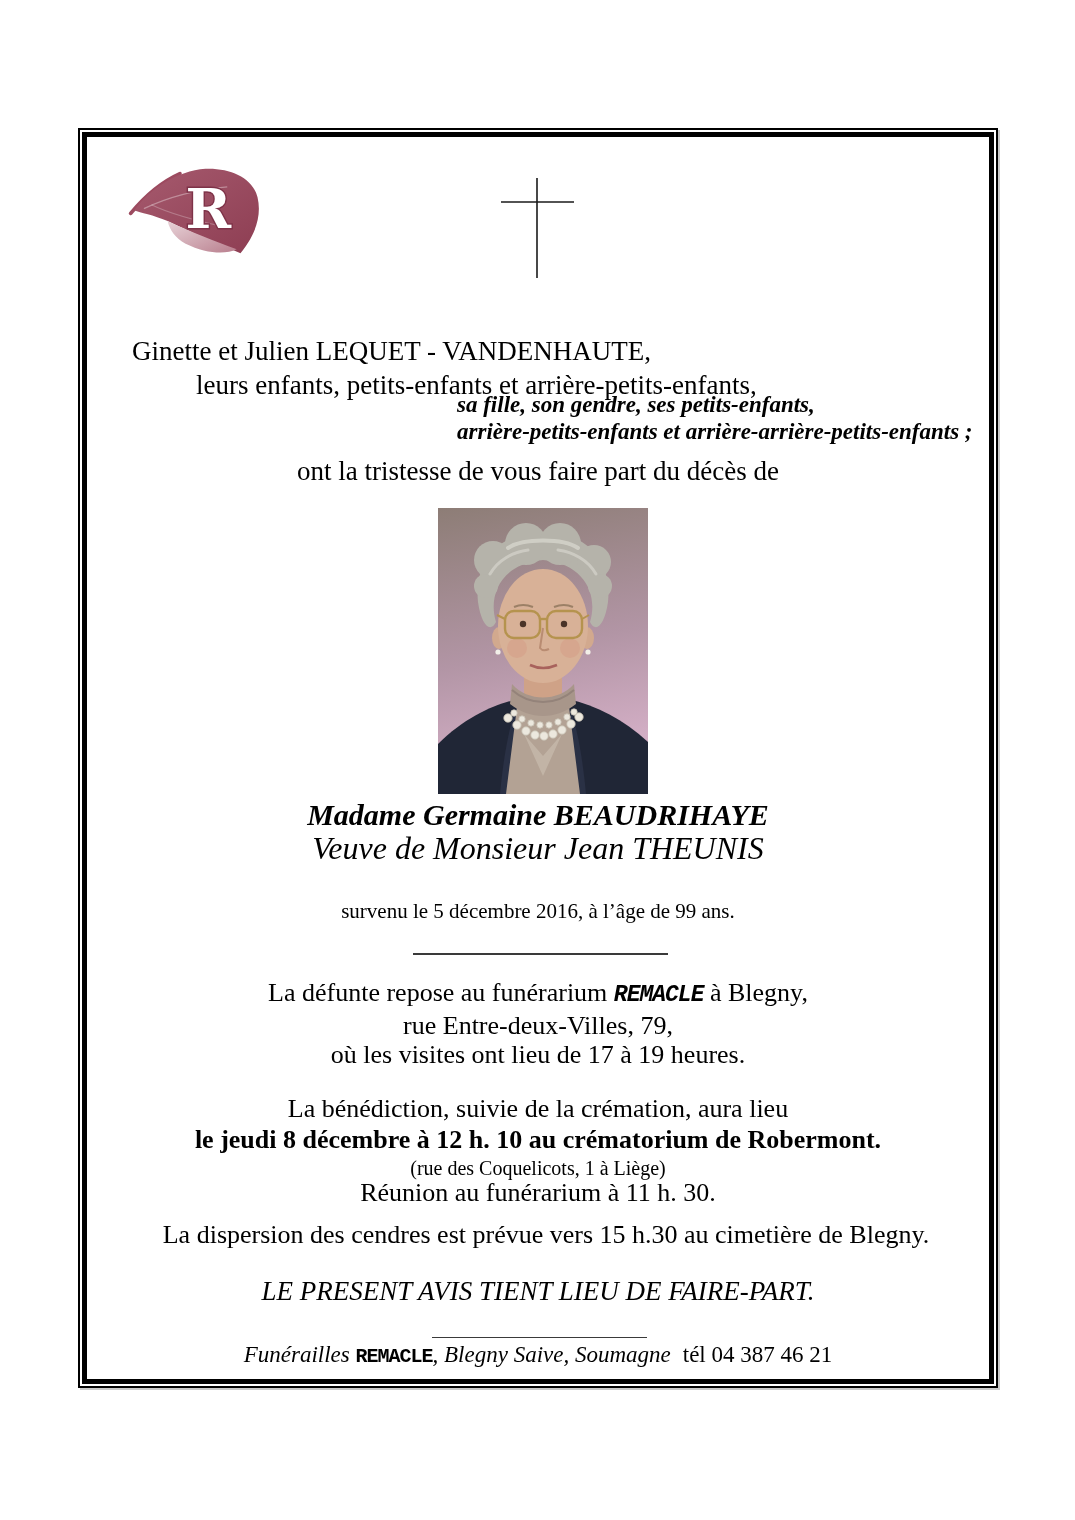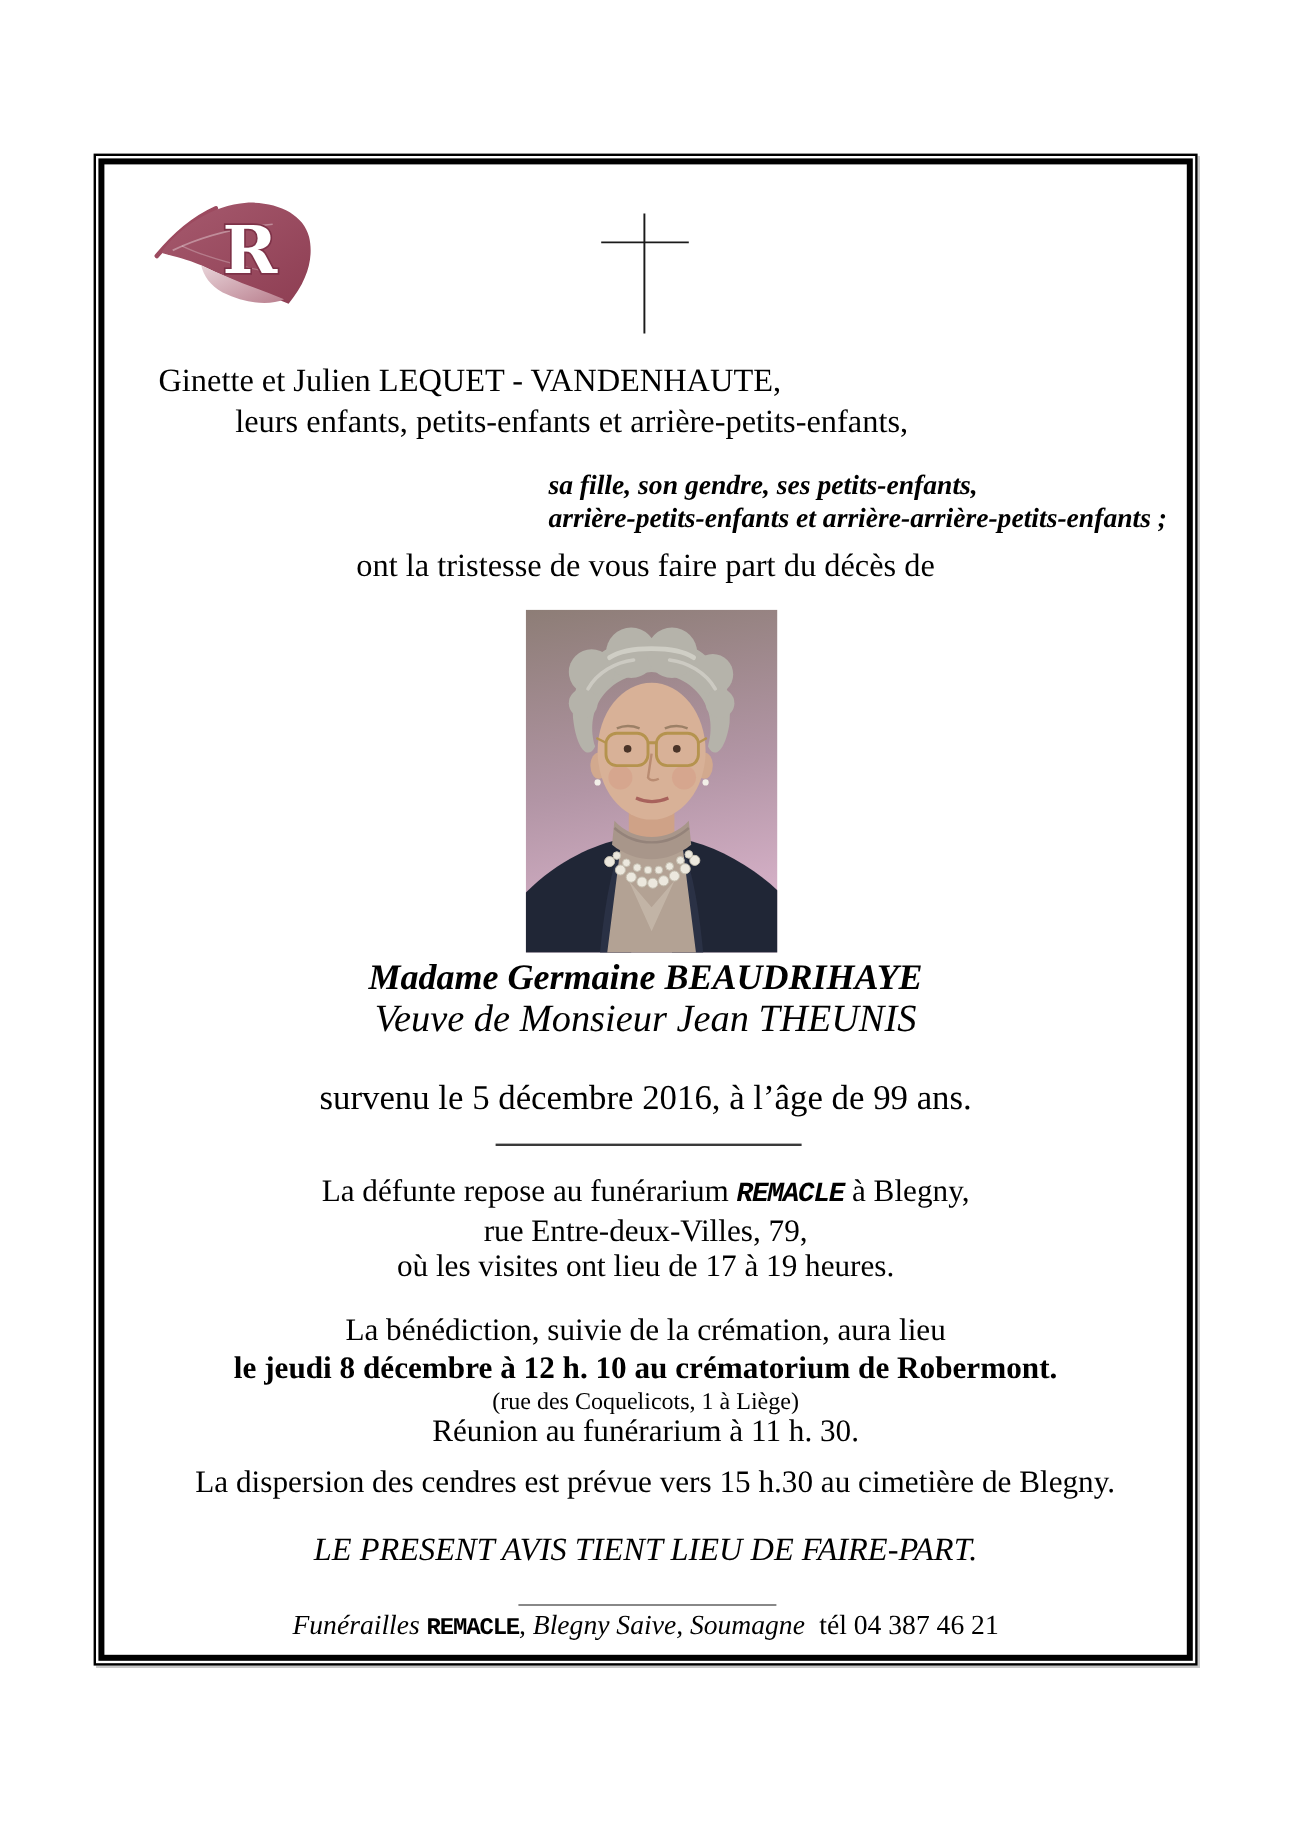--- a/index.html
+++ b/index.html
@@ -10,26 +10,26 @@
   .frame{
     position:absolute;left:78px;top:128px;width:920px;height:1260px;
     border:2px solid #000;box-sizing:border-box;background:#fff;
     box-shadow:2px 2px 0 #c9c9c9;
   }
   .frame-inner{
     position:absolute;inset:2px;border:5px solid #000;
   }
   .abs{position:absolute;white-space:nowrap;}
   .centered{left:0;right:0;text-align:center;}
-  .intro-line{font-size:27px;}
+  .intro-line{font-size:27px;margin-top:34px;}
   .relatives{font-size:23px;font-weight:bold;font-style:italic;line-height:27px;}
   .announce{font-size:27px;}
   .title-name{font-size:30px;font-weight:bold;font-style:italic;}
   .widow{font-size:32px;font-style:italic;}
-  .death{font-size:29px;}
+  .death{font-size:21px;}
   .body-line{font-size:26px;}
   .bold-line{font-size:26px;font-weight:bold;}
   .small-line{font-size:20px;}
   .notice{font-size:27px;font-style:italic;}
   .sep{border-top:2px solid #3a3a3a;height:0;}
   .brand{
     font-family:"Liberation Mono", monospace;font-weight:bold;
     letter-spacing:-1px;
   }
   .brand-italic{font-style:italic;}

